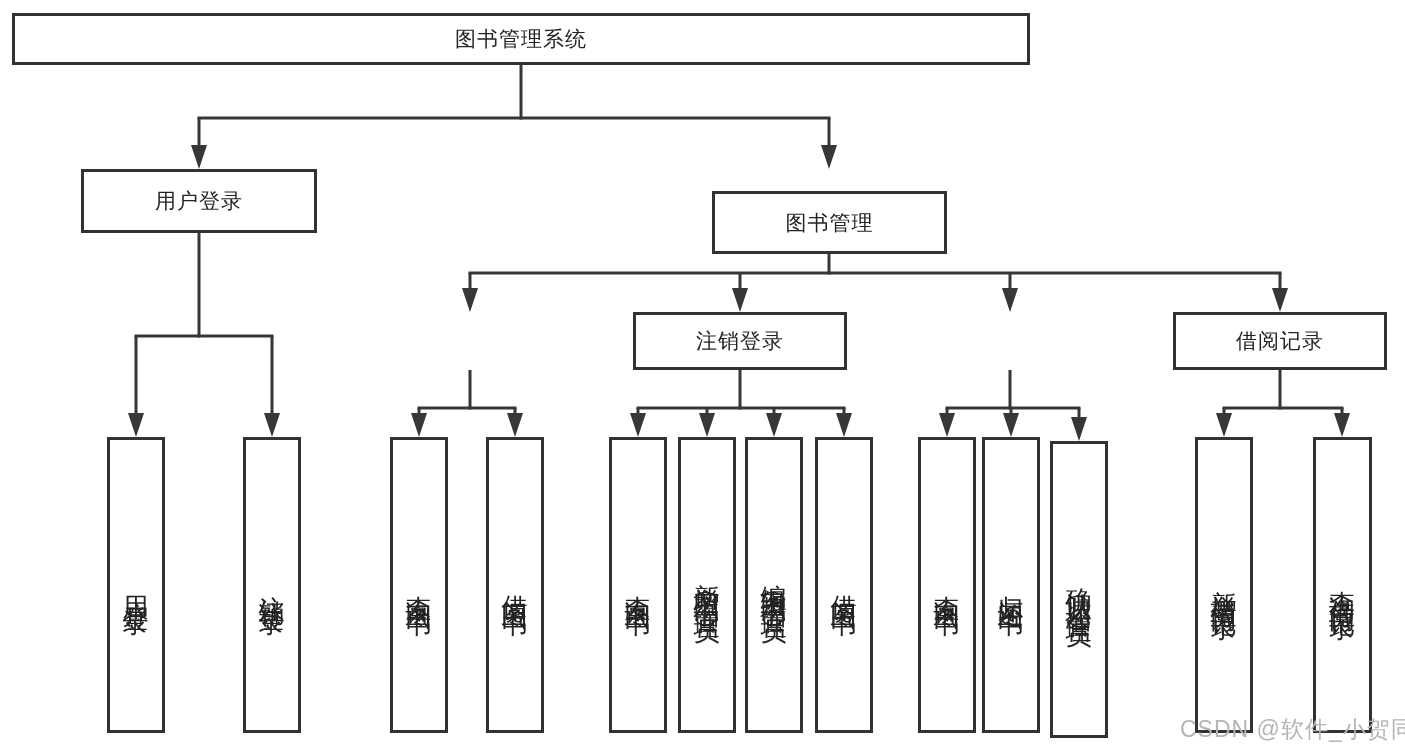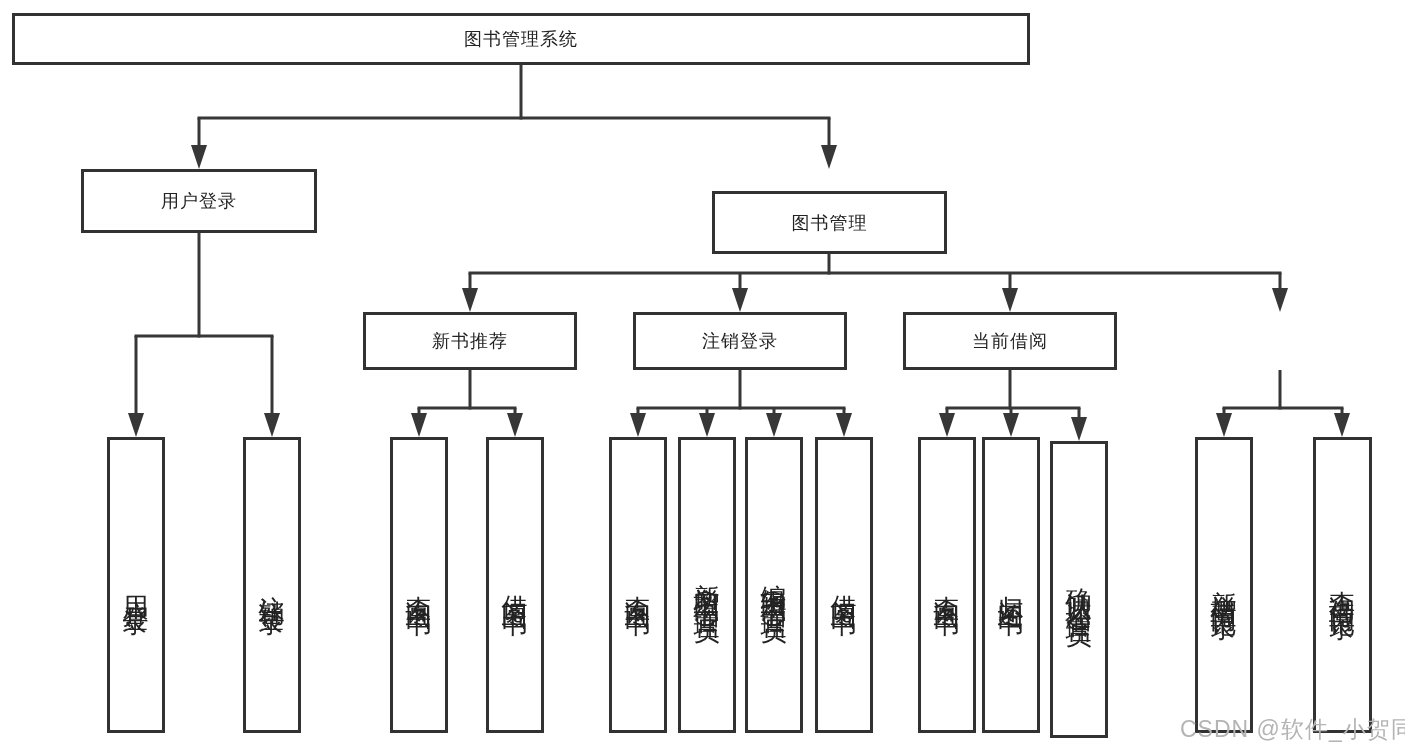--- a/index.html
+++ b/index.html
@@ -18,21 +18,21 @@
     overflow:hidden;
   }
   .connectors{position:absolute;left:0;top:0;width:1405px;height:747px;}
   .connectors line{stroke:var(--line);stroke-width:3;fill:none;}
   .connectors polygon{fill:var(--line);stroke:none;}
   .hnode{
     position:absolute;box-sizing:border-box;
     border:3px solid var(--box_border);
     background:var(--background);
     display:flex;align-items:center;justify-content:center;
-    color:var(--text);font-size:18px;letter-spacing:1px;
+    color:var(--text);font-size:21px;letter-spacing:1px;
   }
   .vnode{
     position:absolute;box-sizing:border-box;
     border:3px solid var(--box_border);
     background:var(--background);
     display:flex;align-items:center;justify-content:center;
     color:var(--text);font-size:26px;
   }
   .vnode .vtext{
     writing-mode:vertical-rl;
@@ -117,28 +117,25 @@
     <span>图书管理系统</span>
   </div>
 
   <div class="hnode" style="left:81px;top:169px;width:236px;height:64px;">
     <span>用户登录</span>
   </div>
   <div class="hnode" style="left:712px;top:169px;width:235px;height:63px;margin-top:22px;">
     <span>图书管理</span>
   </div>
 
-  <div class="hnode" style="left:363px;top:312px;width:214px;height:58px;">
-    <span>新书推荐</span>
-  </div>
   <div class="hnode" style="left:633px;top:312px;width:214px;height:58px;">
     <span>注销登录</span>
   </div>
-  <div class="hnode" style="left:903px;top:312px;width:214px;height:58px;">
-    <span>当前借阅</span>
+  <div class="hnode" style="left:1173px;top:312px;width:214px;height:58px;">
+    <span>借阅记录</span>
   </div>
 
   <div class="vnode" style="left:107px;top:437px;width:58px;height:296px;">
     <span class="vtext">用户登录</span>
   </div>
   <div class="vnode" style="left:243px;top:437px;width:58px;height:296px;">
     <span class="vtext">注销登录</span>
   </div>
 
   <div class="vnode" style="left:390px;top:437px;width:58px;height:296px;">

